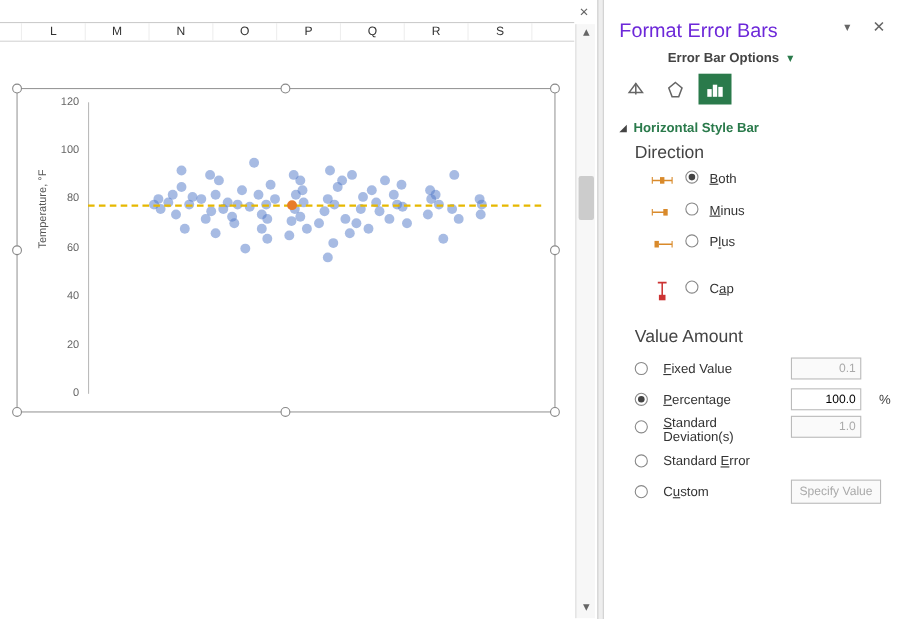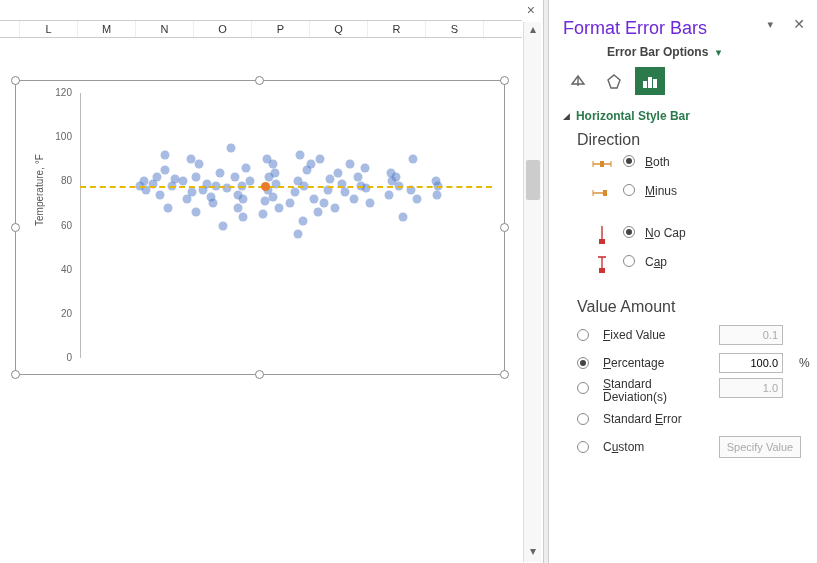--- a/index.html
+++ b/index.html
@@ -236,32 +236,33 @@
     <span class="mini-ic">
         <svg width="22" height="10">
           <line x1="2" y1="5" x2="14" y2="5" stroke="#d98a2b" stroke-width="1.4"></line>
           <line x1="2" y1="2" x2="2" y2="8" stroke="#d98a2b"></line>
           <rect x="12" y="2" width="4" height="6" fill="#d98a2b"></rect>
         </svg>
       </span>
     <span class="radio"></span>
     <span class="optlbl"><u>M</u>inus</span>
   </div>
-
-  <div class="spacer10"></div>
   <div class="optrow">
     <span class="mini-ic">
-        <svg width="14" height="22">
-          <line x1="7" y1="2" x2="7" y2="16" stroke="#c33" stroke-width="1.4"></line>
-          <rect x="4" y="15" width="6" height="5" fill="#c33"></rect>
+        <svg width="22" height="10">
+          <rect x="4" y="2" width="4" height="6" fill="#d98a2b"></rect>
+          <line x1="8" y1="5" x2="20" y2="5" stroke="#d98a2b" stroke-width="1.4"></line>
+          <line x1="20" y1="2" x2="20" y2="8" stroke="#d98a2b"></line>
         </svg>
       </span>
-    <span class="radio sel"></span>
-    <span class="optlbl"><u>N</u>o Cap</span>
-  </div>
+    <span class="radio"></span>
+    <span class="optlbl">P<u>l</u>us</span>
+  </div>
+
+  <div class="spacer10"></div>
   <div class="optrow">
     <span class="mini-ic">
         <svg width="14" height="22">
           <line x1="7" y1="4" x2="7" y2="16" stroke="#c33" stroke-width="1.4"></line>
           <line x1="3" y1="4" x2="11" y2="4" stroke="#c33" stroke-width="1.6"></line>
           <rect x="4" y="15" width="6" height="5" fill="#c33"></rect>
         </svg>
       </span>
     <span class="radio"></span>
     <span class="optlbl">C<u>a</u>p</span>

